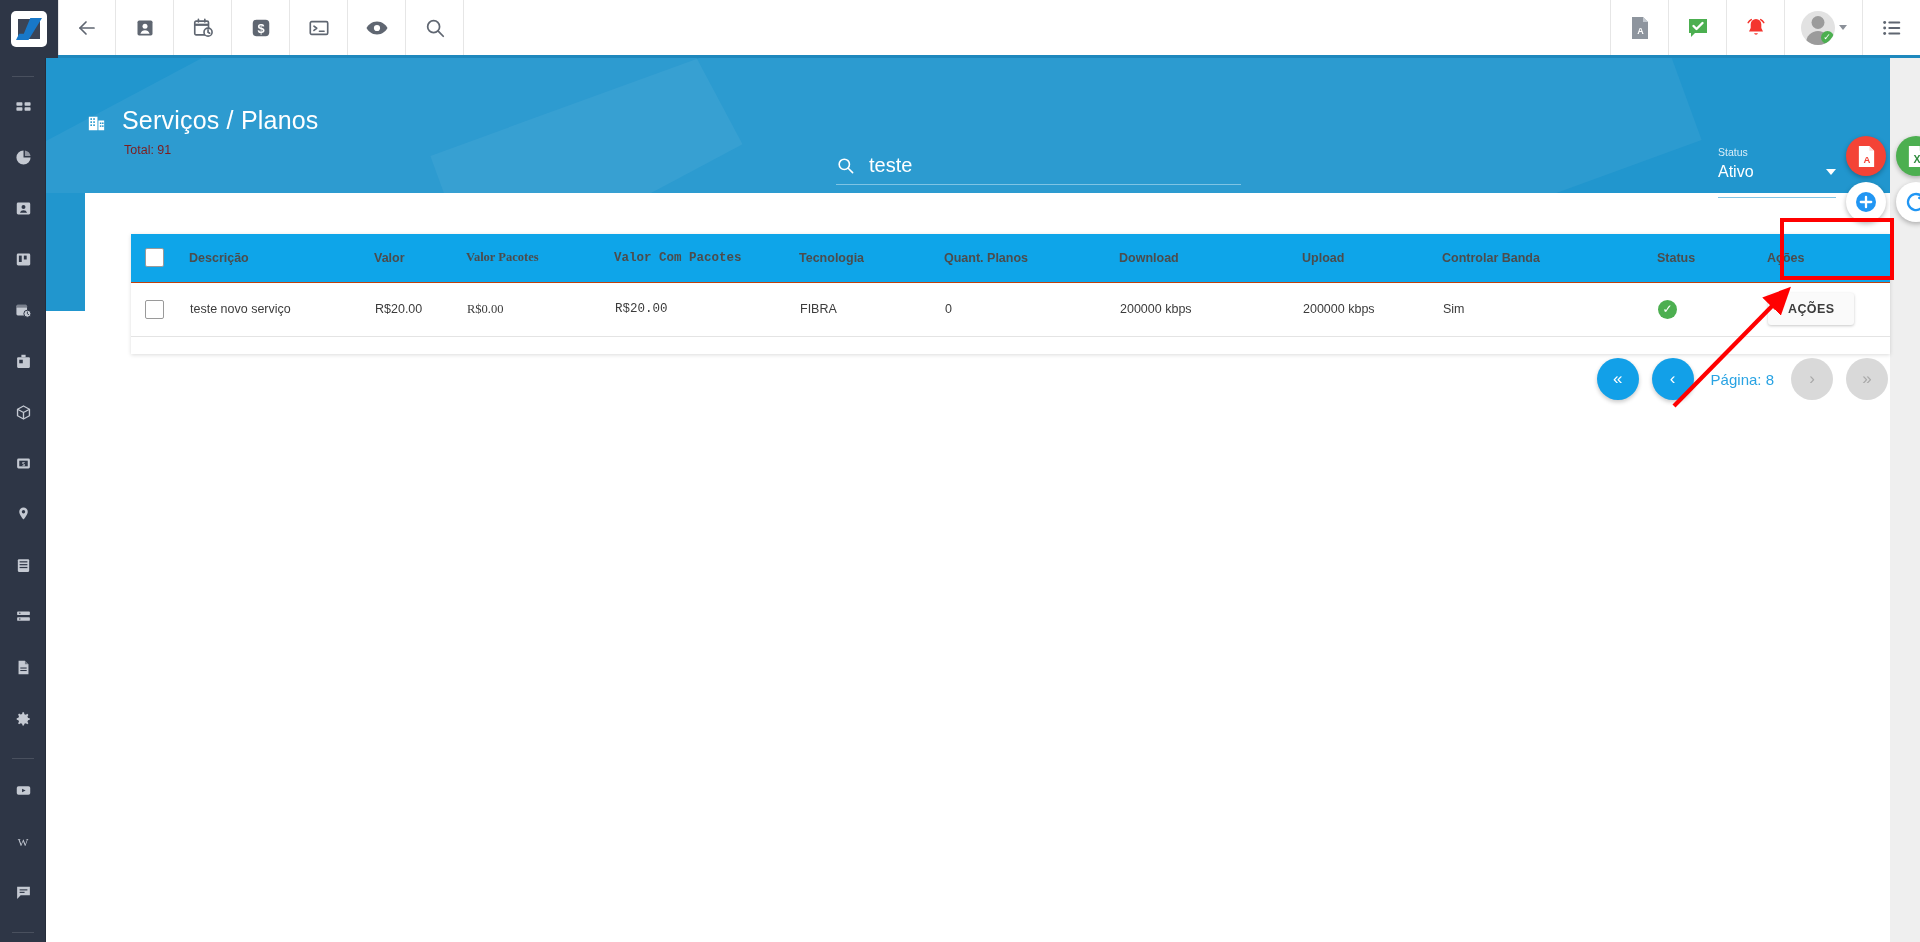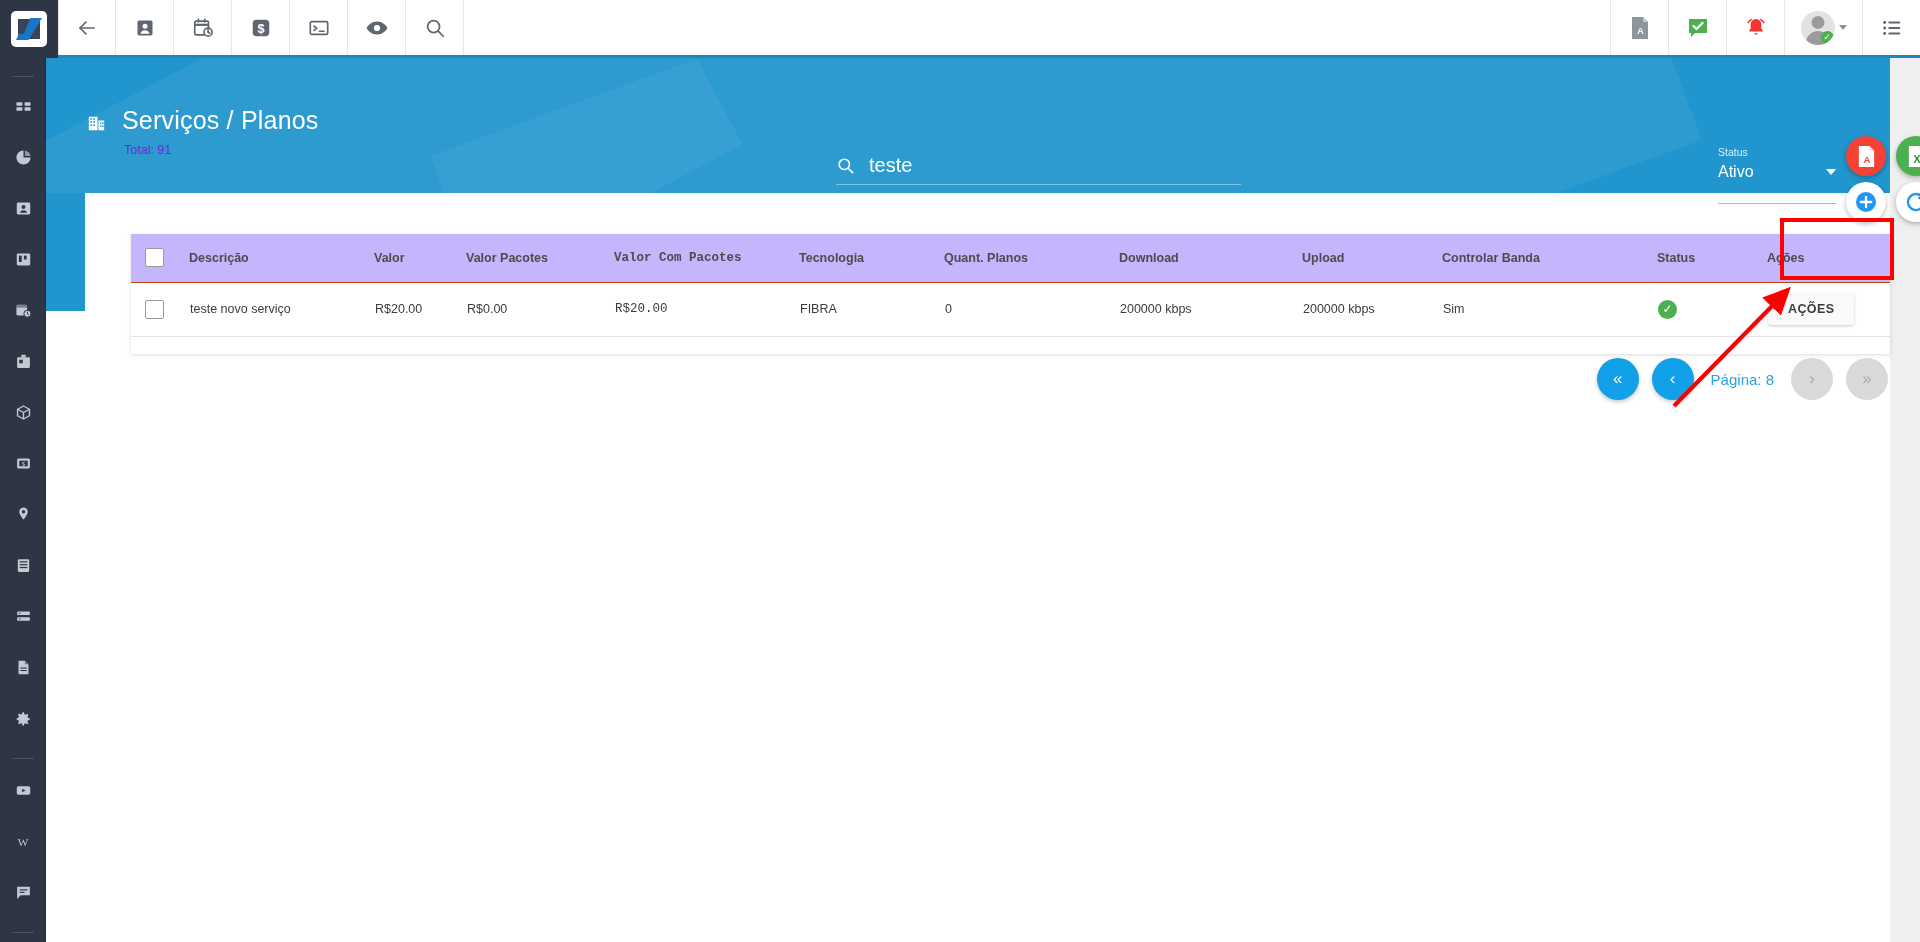--- a/index.html
+++ b/index.html
@@ -143,21 +143,21 @@
 
   #title-block {
     position: absolute; left: 39px; top: 49px;
     display: flex; align-items: flex-start; gap: 14px;
   }
   #page-title {
     color: #ffffff; font-size: 25px; font-weight: 400;
     line-height: 26px; letter-spacing: .2px;
   }
   #page-subtitle {
-    color: #6d28d9; font-size: 12.5px; margin-top: 10px; margin-left: 2px;
+    color: #7f1d1d; font-size: 12.5px; margin-top: 10px; margin-left: 2px;
   }
 
   
   #search-wrap {
     position: absolute; left: 790px; top: 96px;
     width: 405px; display: flex; align-items: center; gap: 14px;
     border-bottom: 1px solid #7fc4e4; padding-bottom: 7px;
   }
   #search-input {
     background: transparent; border: none; outline: none;
@@ -165,21 +165,21 @@
     font-family: "Liberation Sans", sans-serif;
     width: 360px; padding: 0;
   }
   #search-input::placeholder { color: #cfe8f5; }
 
   
   #status-block { position: absolute; left: 1672px; top: 88px; width: 118px; }
   #status-label { color: #d9edf8; font-size: 10.5px; margin-bottom: 5px; }
   #status-select {
     display: flex; align-items: center; justify-content: space-between;
-    border-bottom: 1px solid #81c5e5; padding-bottom: 22px; cursor: pointer;
+    border-bottom: 1px solid #81c5e5; padding-bottom: 16px; cursor: pointer;
   }
   #status-value { color: #ffffff; font-size: 16px; }
   .caret-wt {
     width: 0; height: 0; border-left: 5px solid transparent;
     border-right: 5px solid transparent; border-top: 6px solid #ffffff;
   }
 
   
   .fab {
     position: absolute; border-radius: 50%;
@@ -192,32 +192,32 @@
   #btn-refresh { left: 1850px; top: 124px; width: 40px; height: 40px; background: #ffffff; }
 
   
   #card {
     position: absolute; left: 85px; top: 176px;
     width: 1759px; min-height: 120px;
     background: #ffffff;
     box-shadow: 0 1px 4px rgba(0,0,0,.14);
   }
   table { width: 100%; border-collapse: collapse; table-layout: fixed; }
-  thead tr { background: #c4b5fd; height: 48px; }
+  thead tr { background: #0ea5e9; height: 48px; }
   th {
     text-align: left; font-size: 12.5px; font-weight: 700; color: #4c4c4c;
     padding: 0 0 0 0; vertical-align: middle;
   }
   tbody tr { height: 54px; border-top: 1px solid #c2410c; border-bottom: 1px solid #e4e4e4; }
   td { font-size: 12.5px; color: #3c3c3c; vertical-align: middle; }
 
   .col-chk   { width: 58px; padding-left: 14px; }
   .col-desc  { width: 185px; }
   .col-val   { width: 92px; }
-  .col-valp  { width: 148px; }
+  .col-valp  { width: 148px; font-family: Liberation Serif, serif; }
   .col-valcp { width: 185px; font-family: Liberation Mono, monospace; }
   .col-tec   { width: 145px; }
   .col-qtd   { width: 175px; }
   .col-dwn   { width: 183px; }
   .col-upl   { width: 140px; }
   .col-band  { width: 215px; }
   .col-stat  { width: 110px; }
   .col-acoes { width: 123px; }
 
   .chk {

